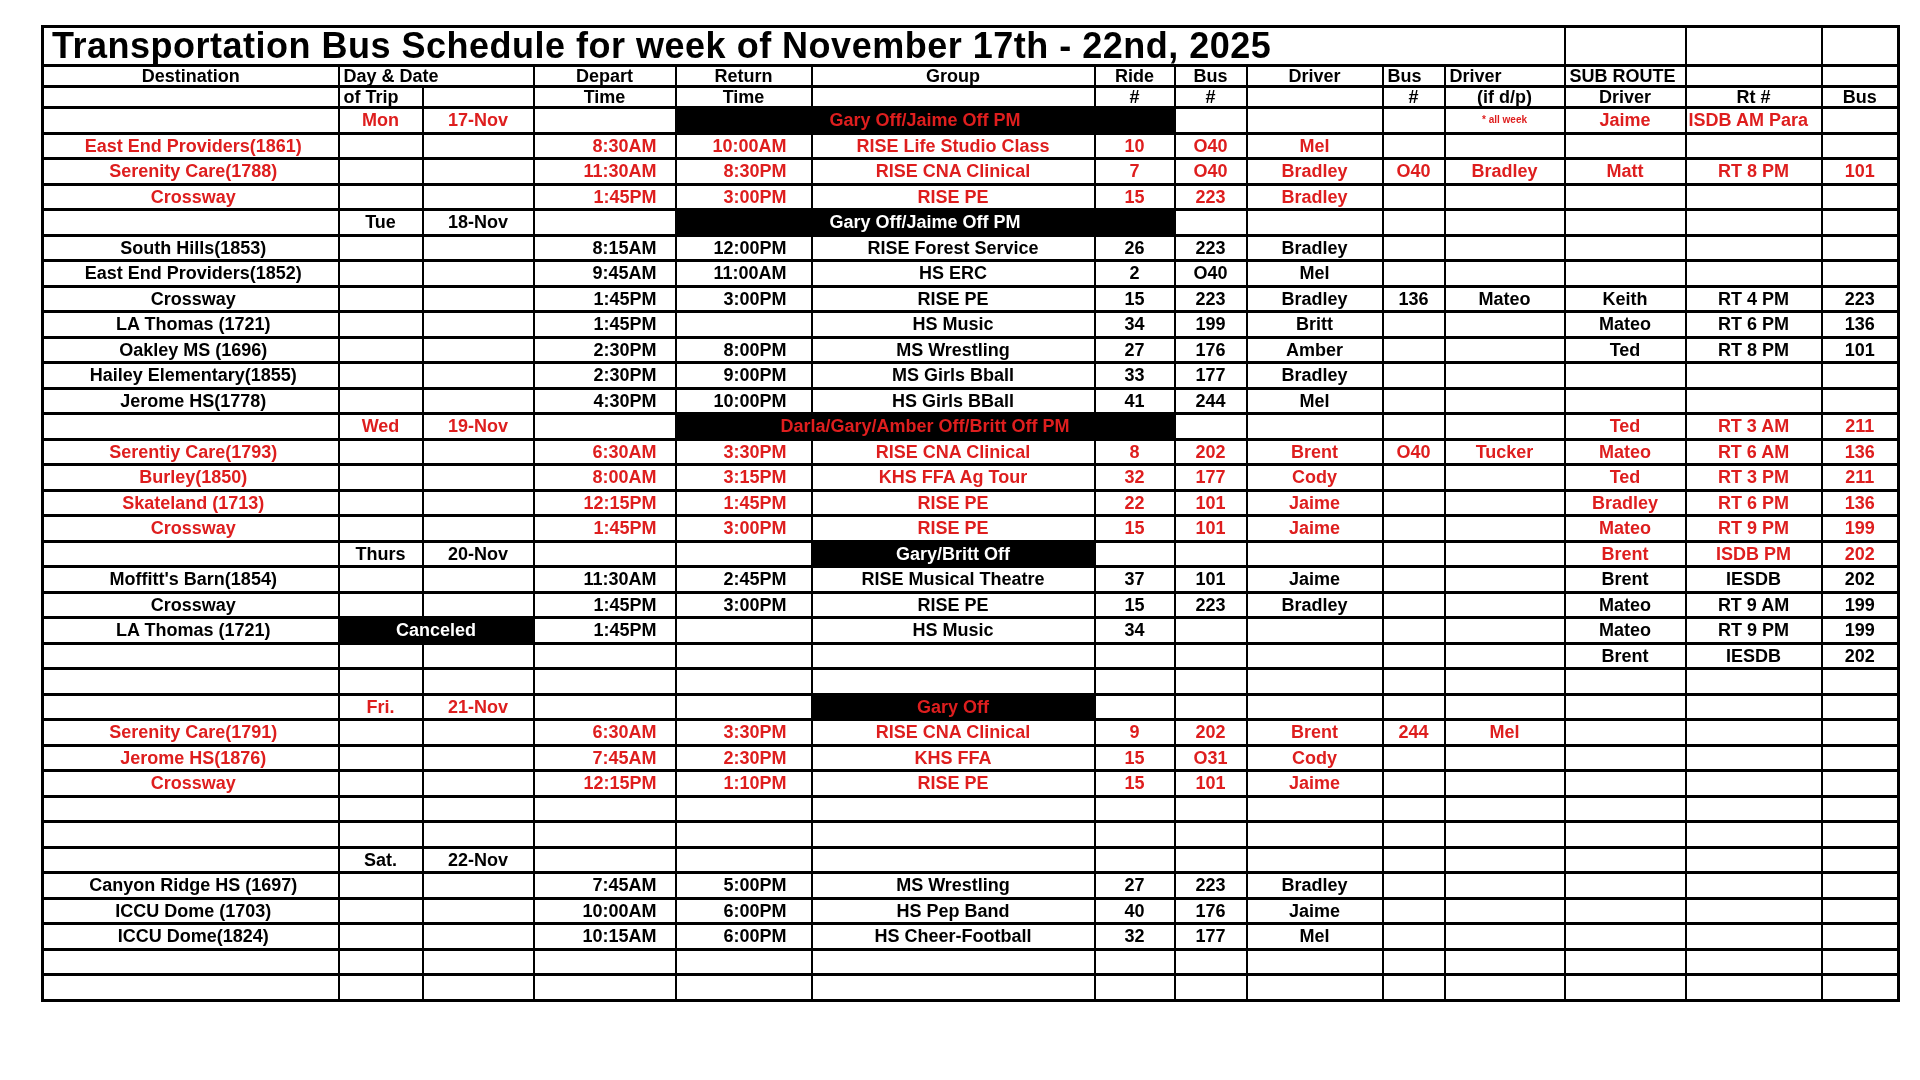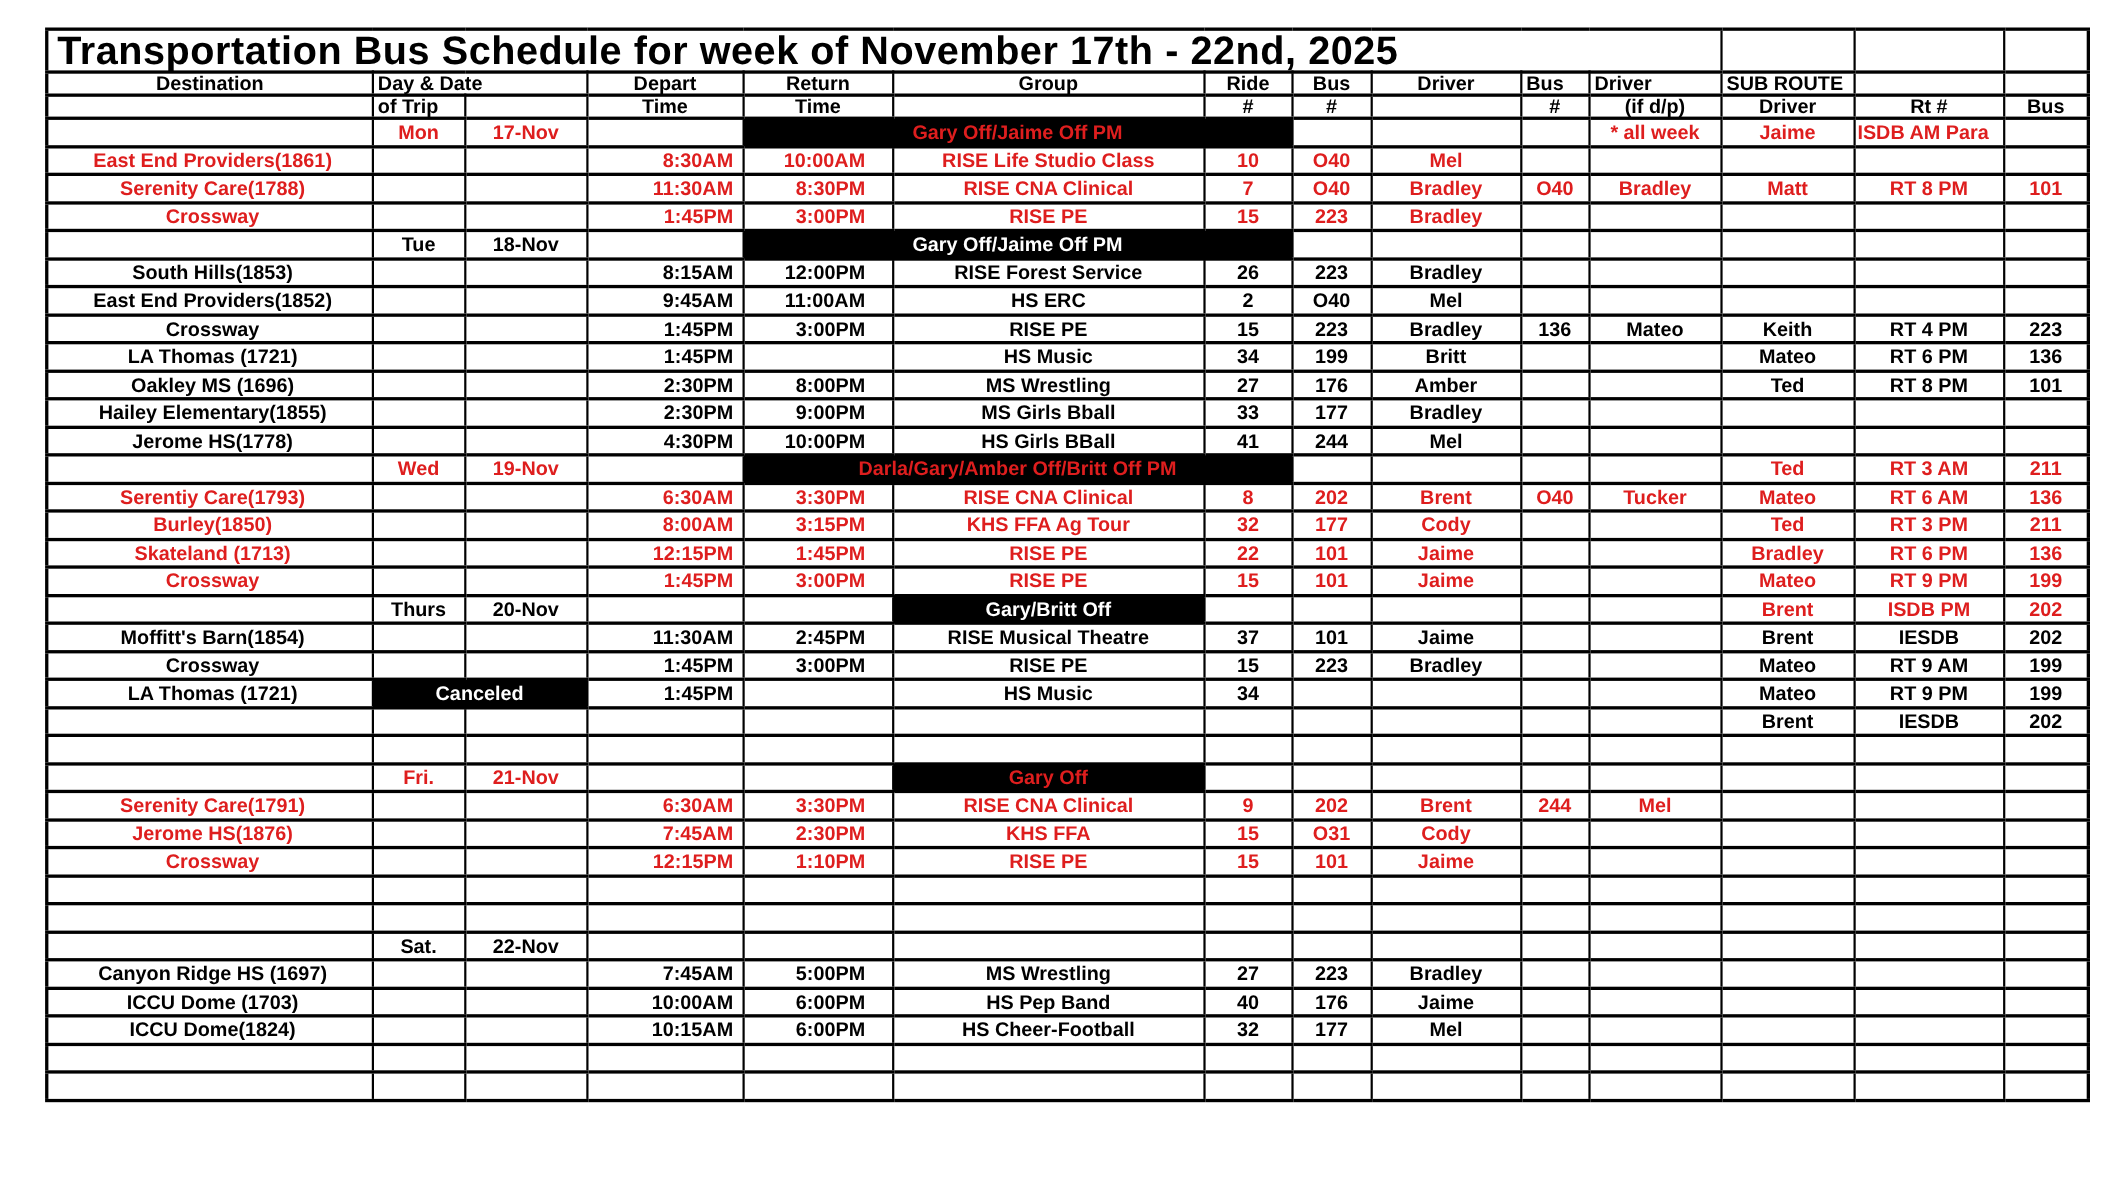--- a/index.html
+++ b/index.html
@@ -8,23 +8,23 @@
   table{border-collapse:collapse;table-layout:fixed;width:1856px;border:3px solid #000;}
   td{border:2px solid #000;border-top-width:3px;border-bottom-width:3px;padding:0;
      font-weight:bold;font-size:18px;line-height:1;color:#000;text-align:center;
      vertical-align:middle;overflow:visible;white-space:nowrap;}
   thead tr.title-row{height:33px;}
   thead tr.hdr{height:21px;}
   tbody tr{height:25.5px;}
   .title{font-size:36px;text-align:left;padding-left:8px;letter-spacing:.5px;}
   .dest{text-align:center;padding-left:5px;}
   .left{text-align:left;padding-left:4px;margin-left:36px;}
-  .dep{text-align:right;padding-right:8px;}
+  .dep{text-align:right;padding-right:18px;}
   .ret{text-align:right;padding-right:24px;}
-  .note{font-size:18px;}
+  .note{font-size:10px;}
   .ovf{text-align:left;padding-left:2px;}
   tr.red td, td.red{color:#de1e1e;}
   td.bar{background:#000000;color:#ffffff;margin-left:12px;}
 </style>
 </head>
 <body>
 
 <div class="sheet">
   <table>
     <colgroup>

